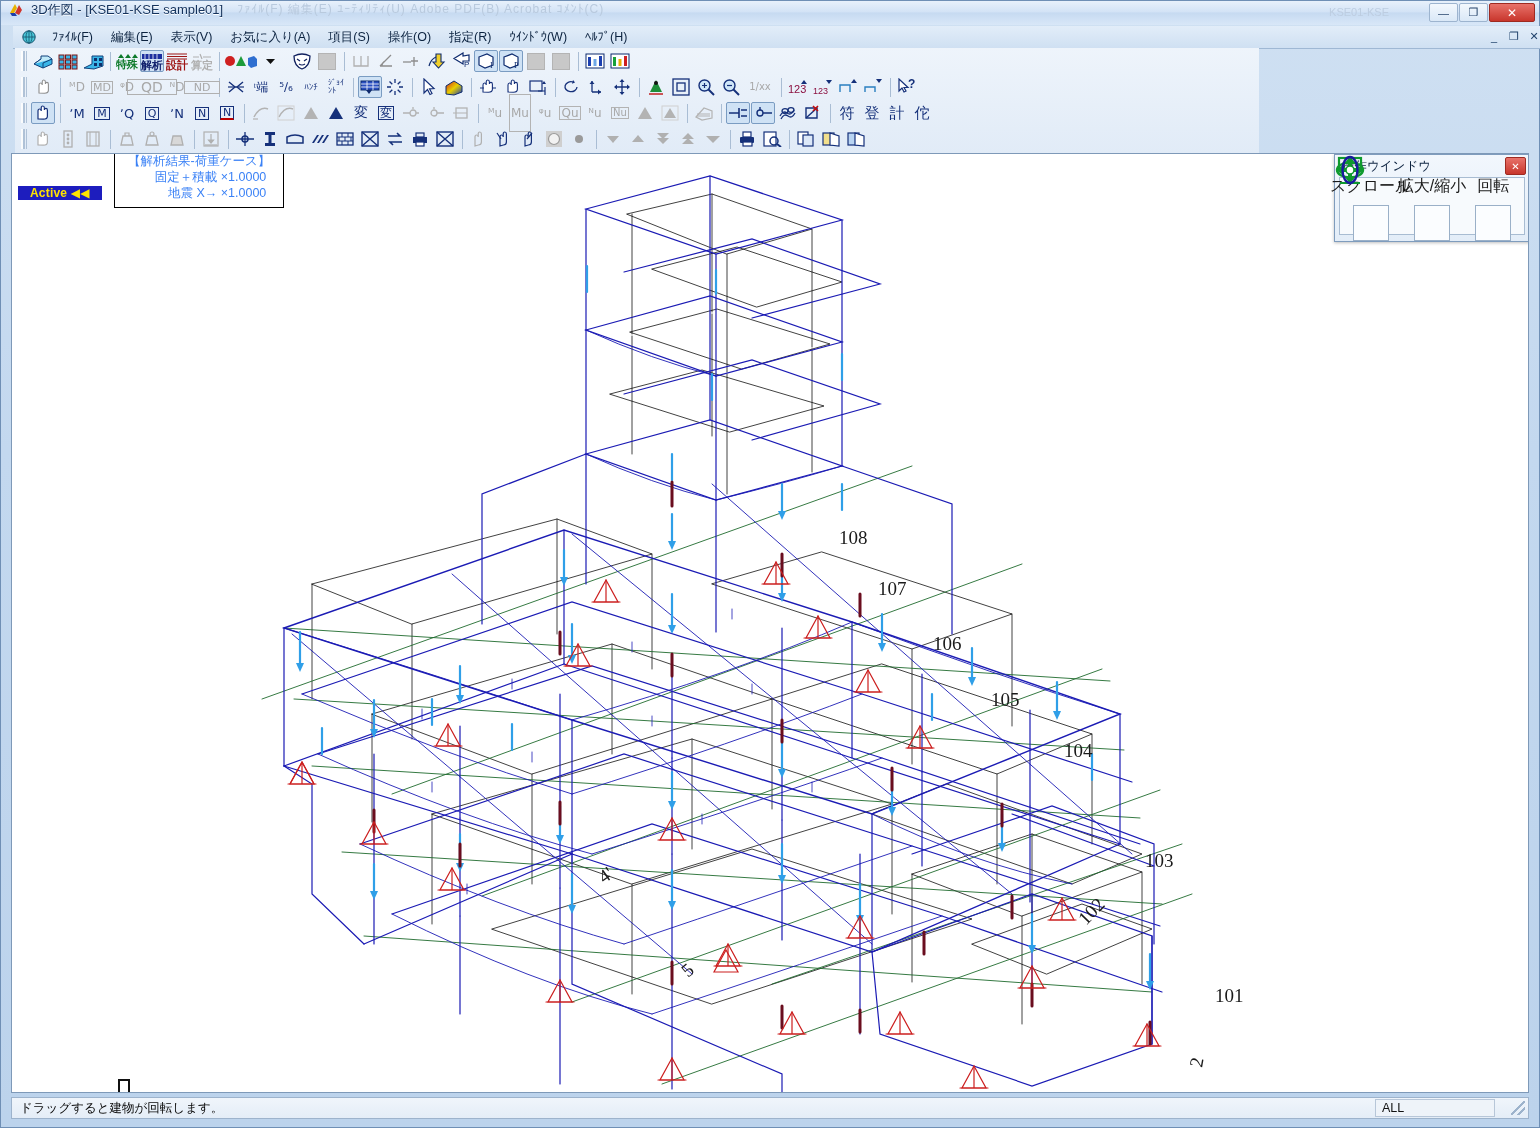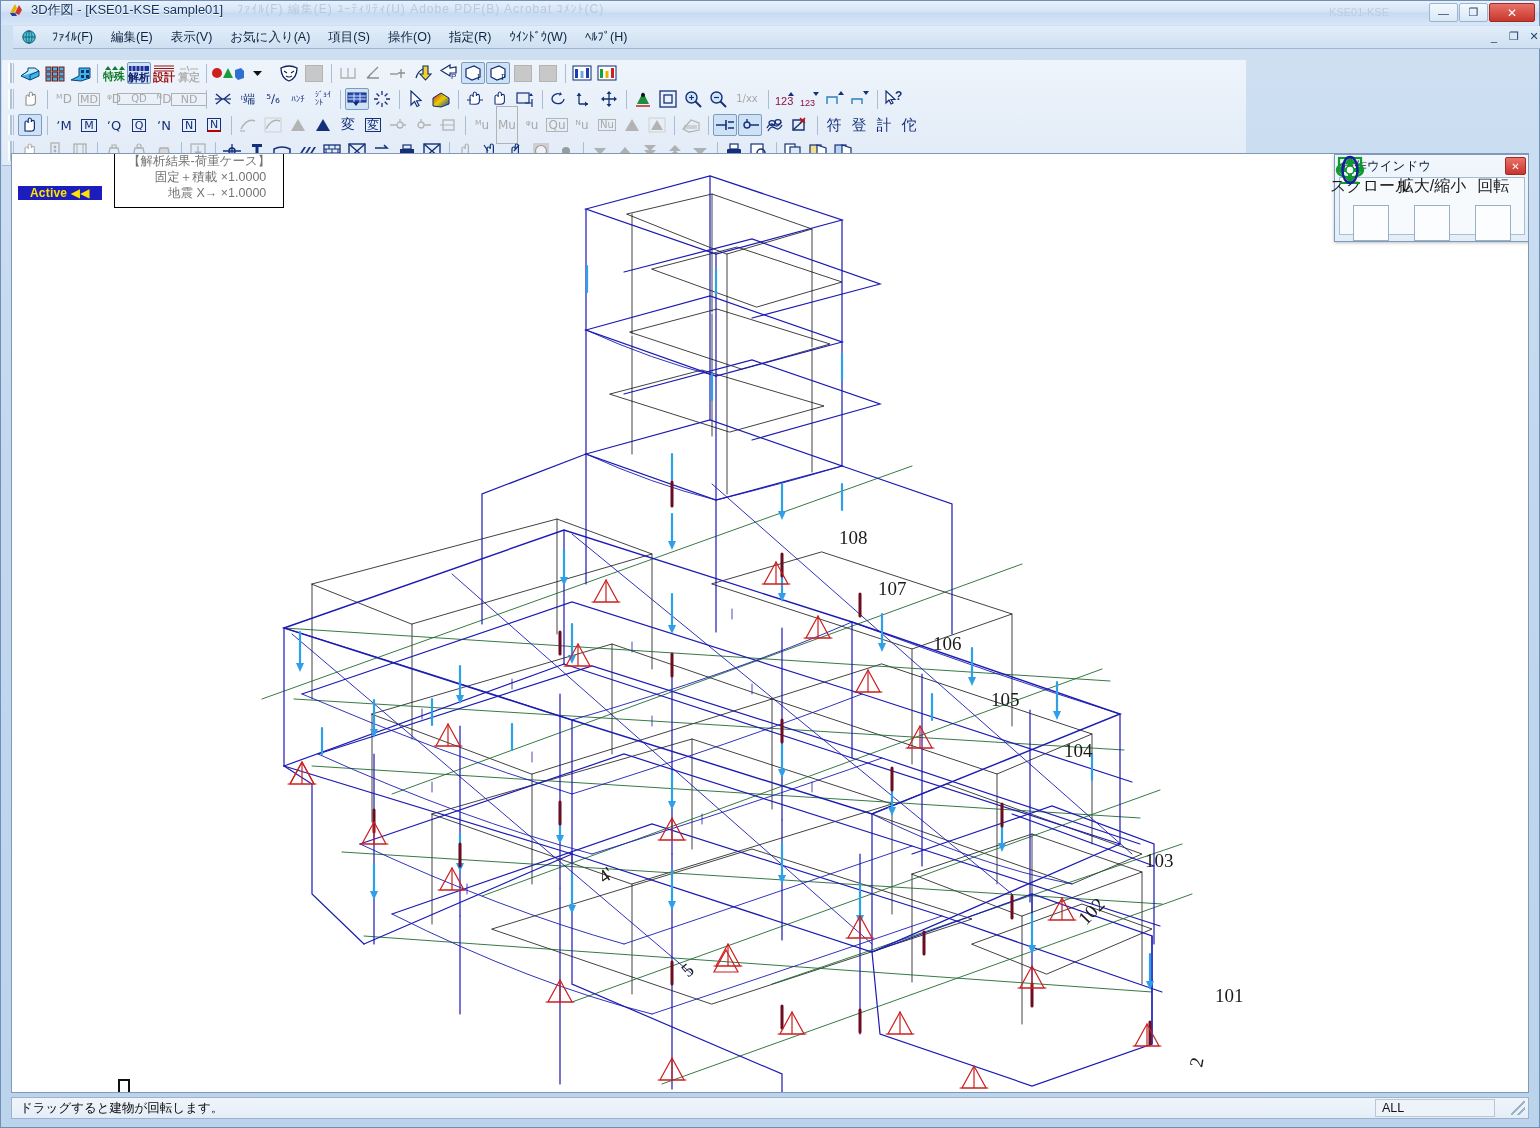--- a/index.html
+++ b/index.html
@@ -57,24 +57,23 @@
     font-size:12.5px;color:#0c2340;padding:2px 9px;white-space:nowrap;cursor:default;
   }
   
   #mdibtns{position:absolute;right:6px;top:2px;display:flex;gap:2px;}
   .mdibtn{
     width:18px;height:17px;display:flex;align-items:center;justify-content:center;
     font-size:11px;color:#23456e;
   }
   
   #toolbars{
-    position:absolute;left:1px;top:47px;width:1244px;height:105px;
+    position:absolute;left:14px;top:47px;width:1244px;height:105px;
     background:linear-gradient(to bottom,#eef4fb,#e1ebf7);
     border-bottom:1px solid #9fb8d4;
-    margin-top:12px;
   }
   .tbrow{height:26px;display:flex;align-items:center;padding-left:6px;}
   .tbtn{
     width:24px;height:22px;margin-right:1px;
     display:flex;align-items:center;justify-content:center;
     box-sizing:border-box;position:relative;flex:0 0 auto;
   }
   .tbtn.sm{width:22px;}
   .tbtn.pressed{
     border:1px solid #7a9cc2;background:#cfe2f5;border-radius:2px;
@@ -102,21 +101,21 @@
   
   #legend{position:absolute;left:6px;top:0px;}
   #legend-tag{
     display:inline-block;background:#1d1dbe;color:#ffe400;font-weight:bold;
     font-size:12px;padding:0 12px;letter-spacing:.2px;position:relative;z-index:3;
   }
   #legend-box{
     margin-top:-9px;margin-left:8px;border:1px solid #000;background:#fff;
     padding:7px 13px 6px 13px;display:inline-block;position:relative;z-index:2;
   }
-  #legend-box div{font-size:12.5px;color:#737373;line-height:1.28;white-space:nowrap;}
+  #legend-box div{font-size:12.5px;color:#3b82f6;line-height:1.28;white-space:nowrap;}
   .lg-c{text-align:center;}
   .lg-r{text-align:right;padding-right:4px;}
   
   #opwin{
     position:absolute;left:1322px;top:0px;width:196px;height:88px;
     background:linear-gradient(to bottom,#f2f7fd,#e3edf8);
     border:1px solid #7f9cbd;box-sizing:border-box;
     box-shadow:0 1px 3px rgba(0,0,0,.25);
   }
   #opwin-title{
@@ -397,21 +396,21 @@
       <span class="tbtn">
           <span class="glyph gray" style="font-size:12px">ᴹD</span>
         </span>
       <span class="tbtn">
           <span class="glyph gray" style="font-size:11px;border:1px solid #b0b0b0;padding:0 1px">MD</span>
         </span>
       <span class="tbtn">
           <span class="glyph gray" style="font-size:12px">ᵠD</span>
         </span>
       <span class="tbtn">
-          <span class="glyph gray" style="font-size:10px;border:1px solid #b0b0b0;padding:0 13px">QD</span>
+          <span class="glyph gray" style="font-size:14px;border:1px solid #b0b0b0;padding:0 13px">QD</span>
         </span>
       <span class="tbtn">
           <span class="glyph gray" style="font-size:12px">ᴺD</span>
         </span>
       <span class="tbtn">
           <span class="glyph gray" style="font-size:11px;border:1px solid #b0b0b0;padding:0 9px">ND</span>
         </span>
       <span class="sep"></span>
       <span class="tbtn">
         <svg width="18" height="16" viewBox="0 0 18 16">

